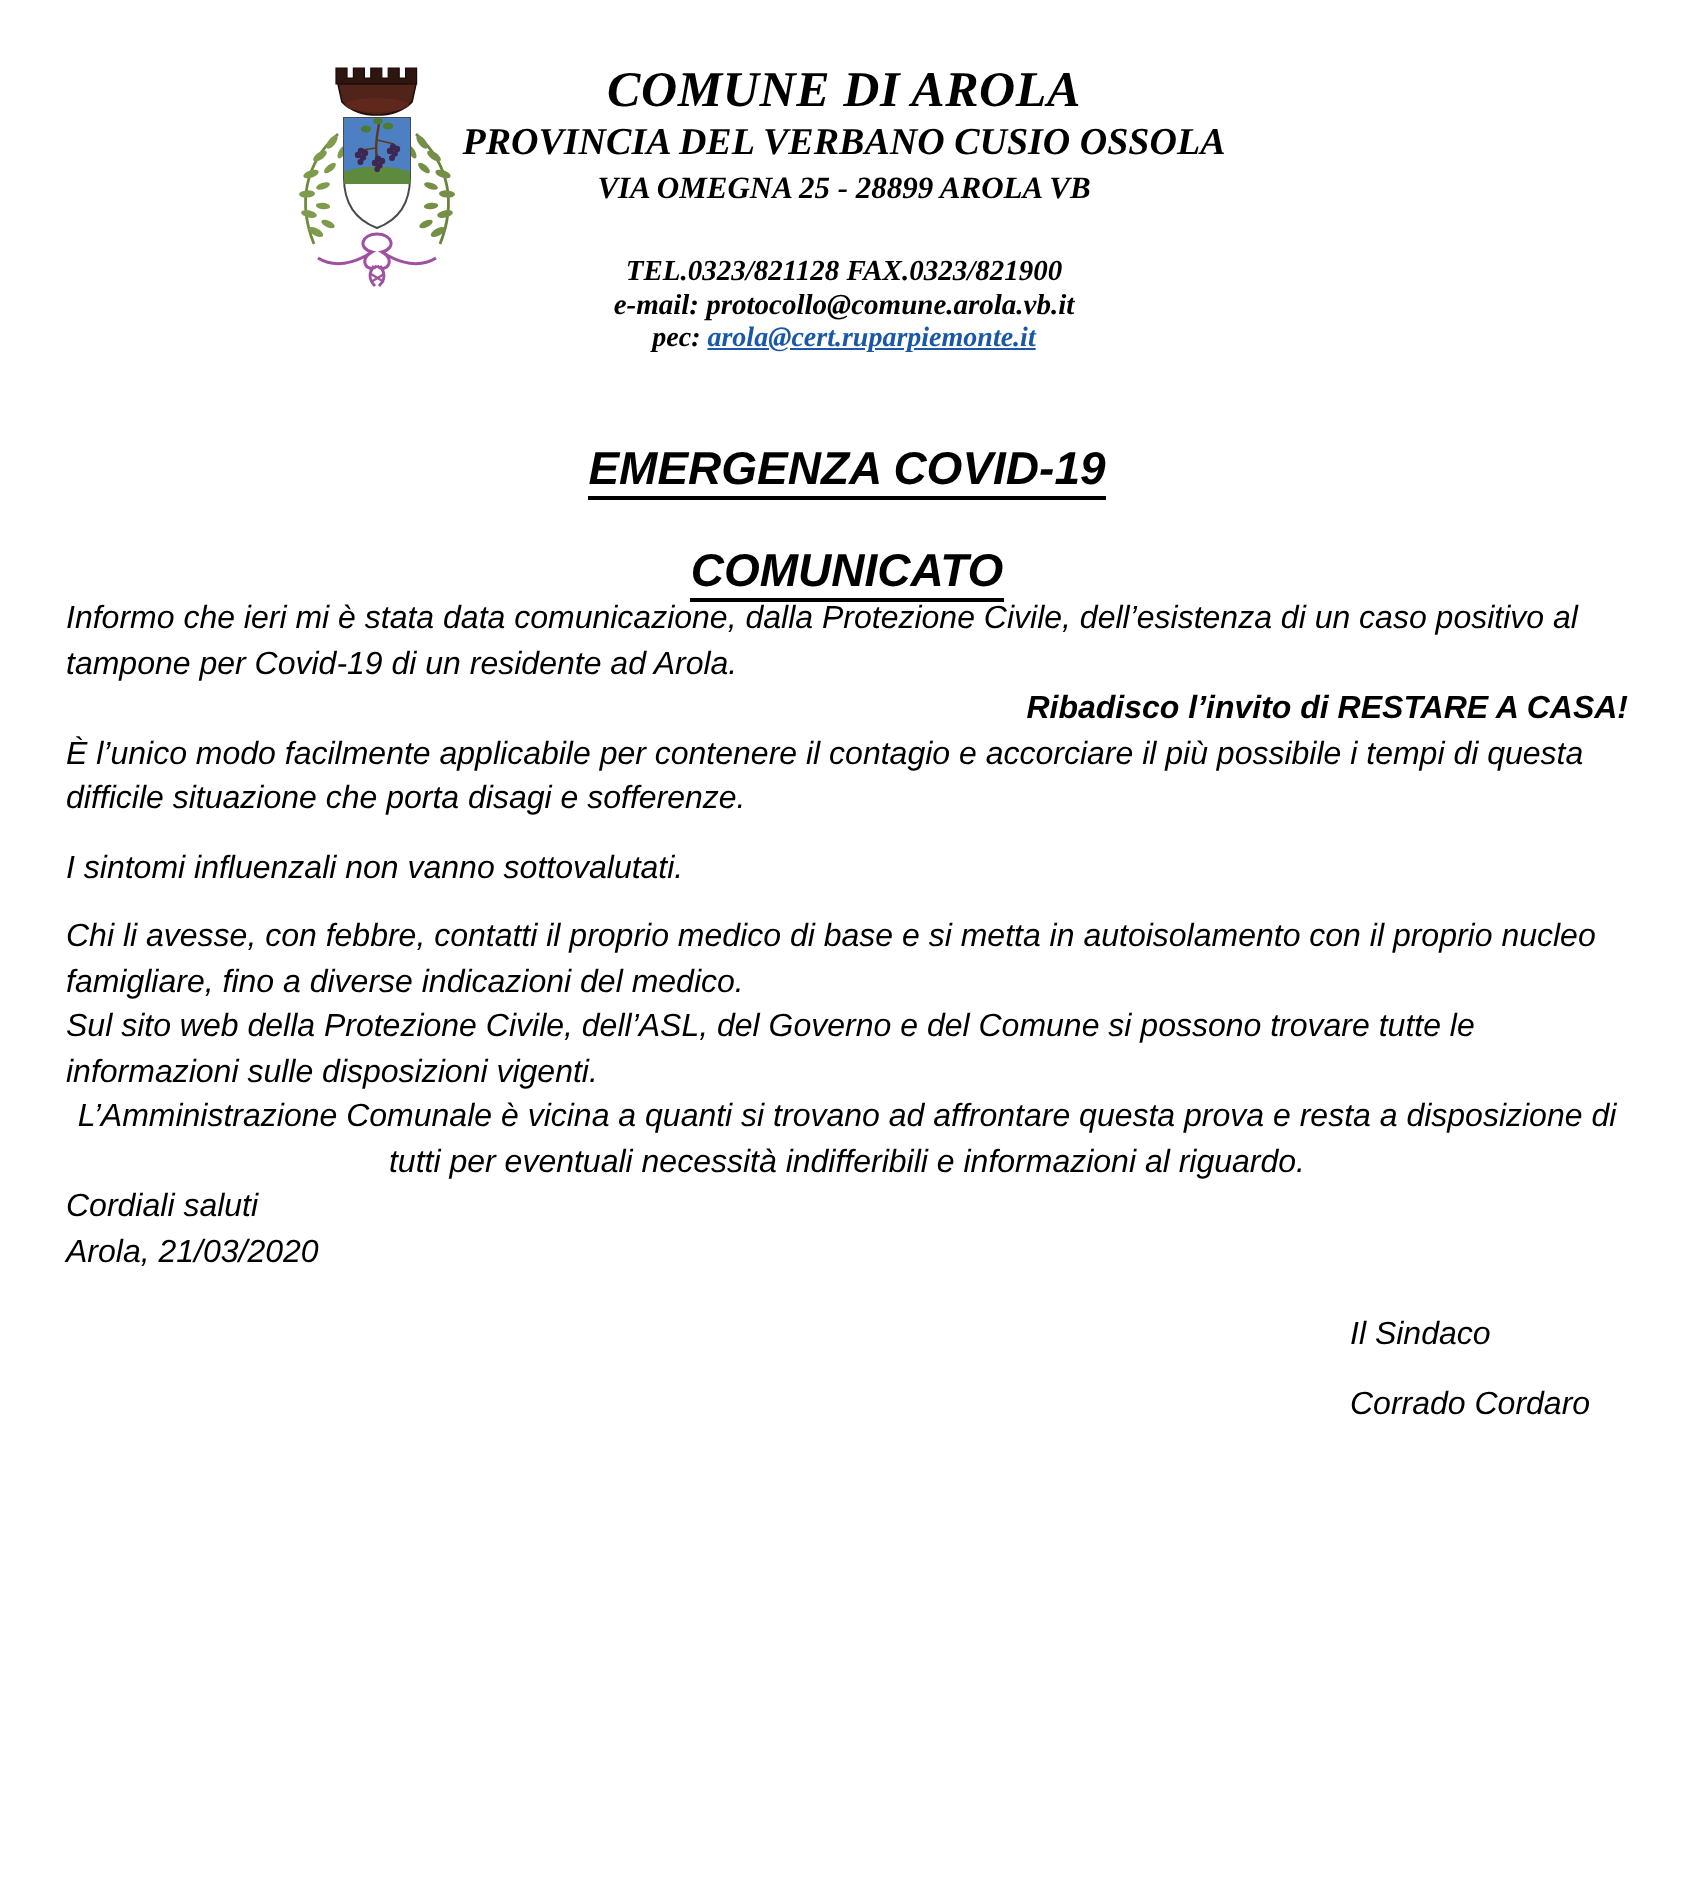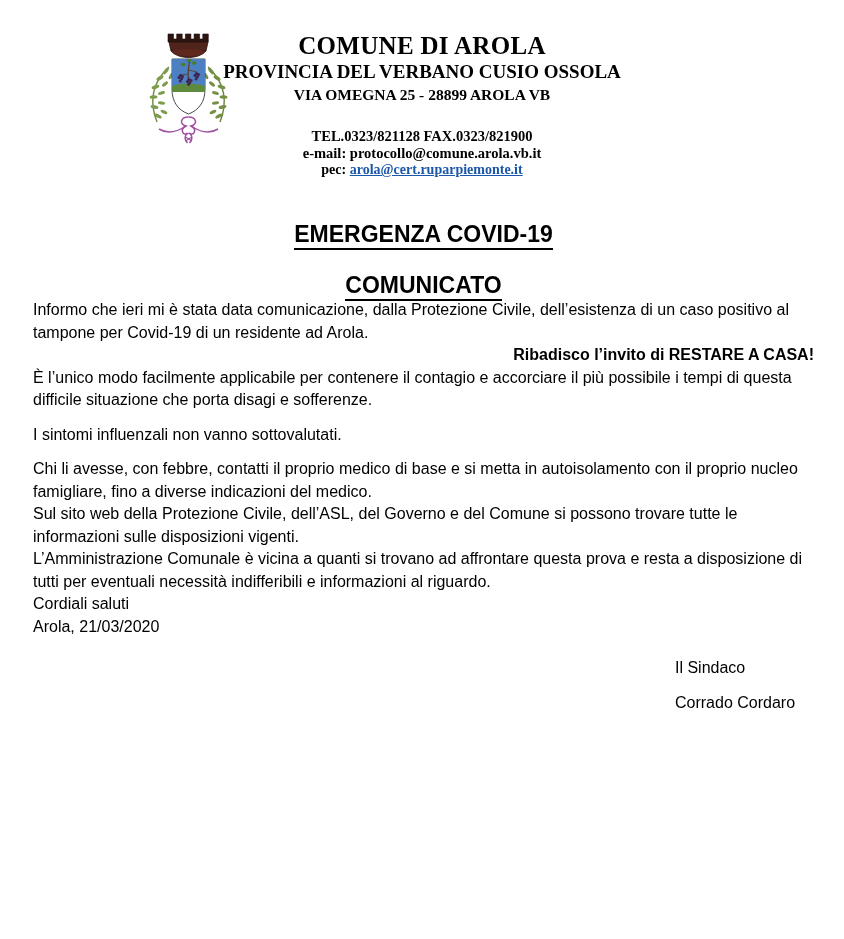--- a/index.html
+++ b/index.html
@@ -7,20 +7,21 @@
     --text-color:#000000;
     --link-color:#1a57a8;
   }
   *{box-sizing:border-box;}
   html,body{margin:0;padding:0;background:#e8e8e8;}
   body{width:844px;height:939px;background:var(--page-bg);}
   .page{
     position:relative;width:844px;height:939px;background:var(--page-bg);
     color:var(--text-color);overflow:hidden;
     font-family:"Liberation Sans","DejaVu Sans",sans-serif;
+    font-style:italic;
   }
   
   .letterhead{
     position:relative;padding-top:32px;text-align:center;
     font-family:"Liberation Serif","DejaVu Serif",serif;font-weight:bold;
   }
   .emblem{position:absolute;left:144px;top:30px;width:92px;height:114px;}
   .lh-org{font-size:25px;line-height:28px;letter-spacing:.3px;}
   .lh-prov{font-size:19px;line-height:23px;}
   .lh-addr{font-size:15.5px;line-height:18px;margin-top:3px;}
@@ -35,21 +36,21 @@
     font-weight:bold;
   }
   .doc-title.sub{margin-top:24px;}
   .doc-title .u{border-bottom:2.5px solid var(--text-color);padding-bottom:1px;}
   .main p{margin:0;}
   .p-info{margin-top:20px;}
   .p-invite{margin-top:33px;font-weight:bold;text-align:right;}
   .p-unico{margin-top:22px;}
   .p-sintomi{margin-top:20px;}
   .p-sito{margin-top:37px;}
-  .p-amm{margin-top:37px;}
+  .p-amm{margin-top:37px;text-align:center;}
   .p-closing{margin-top:40px;}
   .p-placedate{margin-top:41px;}
   .signature{margin-top:19px;margin-left:642px;line-height:22.5px;}
   .line{display:block;margin-top:12px;}
 </style>
 </head>
 <body>
 
 <div class="page">
 

